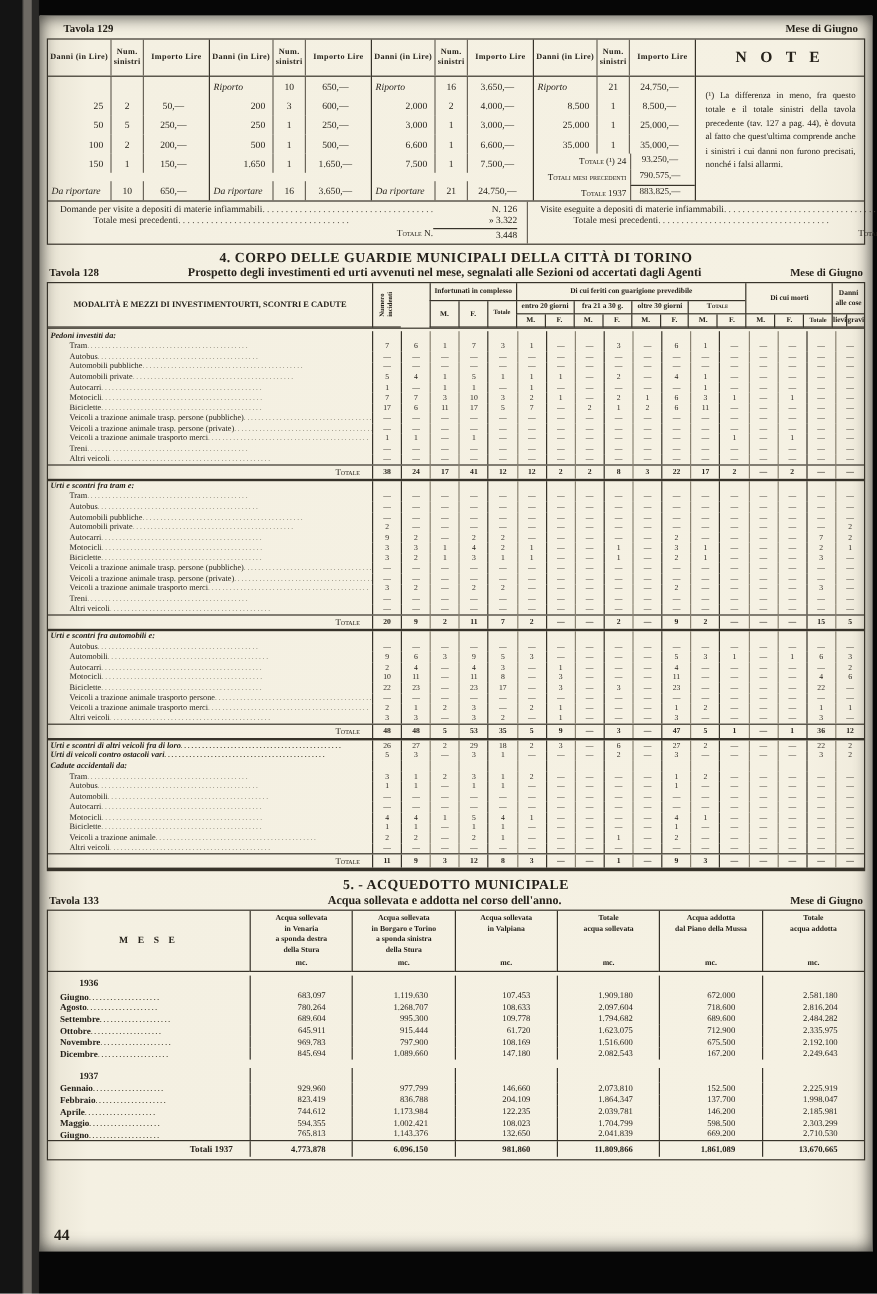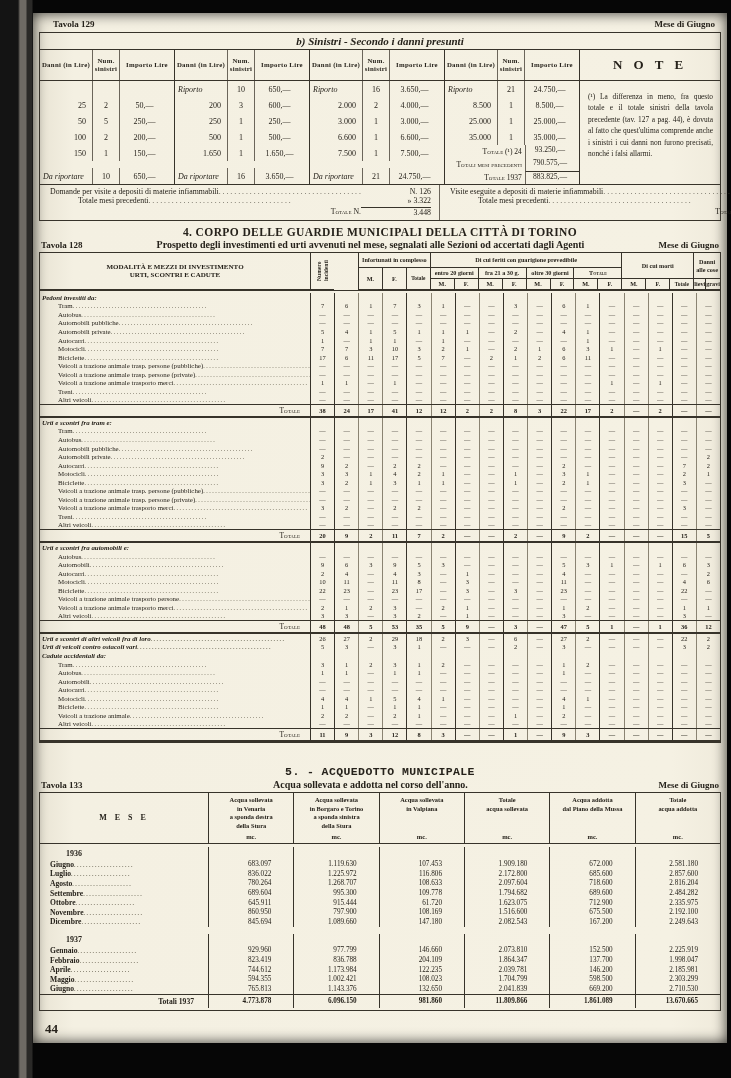--- a/index.html
+++ b/index.html
@@ -74,34 +74,33 @@
   .w-lbl{font-size:7.6px;font-weight:bold;display:flex;align-items:baseline;padding-left:10px;white-space:nowrap;overflow:hidden;}
   .w-lbl .dots{flex:1;overflow:hidden;white-space:nowrap;color:#55503f;font-size:6px;}
   .w-lbl .dots::after{content:" .  .  .  .  .  .  .  .  .  .  .  .  .  .  .  .  .  .  .  .";}
   .w-c{font-size:7.2px;text-align:right;padding-right:22px;align-self:stretch;display:flex;align-items:center;justify-content:flex-end;border-left:1px solid #37332a;}
   .w-year{height:12px;}
   .w-year .w-lbl{font-size:8px;padding-left:26px;}
   .w-gap{height:7px;}
   .w-totali{border-top:1.2px solid #37332a;height:13px;font-weight:bold;}
   .w-totali .w-lbl{justify-content:flex-end;padding-right:14px;}
   .page-num{position:absolute;left:12px;bottom:6px;font-weight:bold;font-size:13px;}
-  .mt6{margin-top:22px;font-family:Liberation Mono, monospace;}
+  .mt6{margin-top:6px;}
 </style>
 </head>
 <body>
 
 <div class="sheet">
 
   <div class="pg-head">
     <span>Tavola 129</span>
     <span>Mese di Giugno</span>
   </div>
 
   <div class="box">
-    <div class="sin-title">b) Sinistri - Secondo i danni presunti</div>
     <div class="sin-flex">
       <div id="sin-groups" class="sin-flex" style="flex:1;">
           <div class="sin-group">
             <div class="sin-hrow">
               <div class="sin-h" style="width: 52px;">Danni (in Lire)</div>
               <div class="sin-h sn">Num. sinistri</div>
               <div class="sin-h" style="flex: 1 1 0%;">Importo Lire</div>
             </div>
             <div class="sin-row">
               <div class="sd"></div>
@@ -291,21 +290,21 @@
   </div>
 
   <div class="g-title">4. CORPO DELLE GUARDIE MUNICIPALI DELLA CITTÀ DI TORINO</div>
   <div class="sub-row">
     <span class="s">Tavola 128</span>
     <span class="c">Prospetto degli investimenti ed urti avvenuti nel mese, segnalati alle Sezioni od accertati dagli Agenti</span>
     <span class="s">Mese di Giugno</span>
   </div>
   <div class="box">
     <div class="g-grid" style="grid-template-rows:15px 11px 11px;">
-      <div class="gh noleft" style="grid-row:1/4;flex-direction:column;font-size:7px;">
+      <div class="gh noleft" style="grid-row:1/4;flex-direction:row;font-size:7px;">
         <span>MODALITÀ E MEZZI DI INVESTIMENTO</span>
         <span>URTI, SCONTRI E CADUTE</span>
       </div>
       <div class="gh" style="grid-row:1/4;">
           <span class="vert">Numero incidenti</span>
         </div>
       <div class="gh" style="grid-column:4/7;">Infortunati in complesso</div>
       <div class="gh" style="grid-column:7/15;">Di cui feriti con guarigione prevedibile</div>
       <div class="gh" style="grid-column:15/18;grid-row:1/3;">Di cui morti</div>
       <div class="gh" style="grid-column:18/19;grid-row:1/3;">Danni alle cose</div>
@@ -1545,32 +1544,20 @@
           </div>
           <div class="w-c">683.097</div>
           <div class="w-c">1.119.630</div>
           <div class="w-c">107.453</div>
           <div class="w-c">1.909.180</div>
           <div class="w-c">672.000</div>
           <div class="w-c">2.581.180</div>
         </div>
         <div class="w-row ">
           <div class="w-lbl">
-            <div class="t">Luglio</div>
-            <div class="dots"></div>
-          </div>
-          <div class="w-c">836.022</div>
-          <div class="w-c">1.225.972</div>
-          <div class="w-c">116.806</div>
-          <div class="w-c">2.172.800</div>
-          <div class="w-c">685.600</div>
-          <div class="w-c">2.857.600</div>
-        </div>
-        <div class="w-row ">
-          <div class="w-lbl">
             <div class="t">Agosto</div>
             <div class="dots"></div>
           </div>
           <div class="w-c">780.264</div>
           <div class="w-c">1.268.707</div>
           <div class="w-c">108.633</div>
           <div class="w-c">2.097.604</div>
           <div class="w-c">718.600</div>
           <div class="w-c">2.816.204</div>
         </div>
@@ -1596,21 +1583,21 @@
           <div class="w-c">61.720</div>
           <div class="w-c">1.623.075</div>
           <div class="w-c">712.900</div>
           <div class="w-c">2.335.975</div>
         </div>
         <div class="w-row ">
           <div class="w-lbl">
             <div class="t">Novembre</div>
             <div class="dots"></div>
           </div>
-          <div class="w-c">860.950</div>
+          <div class="w-c">969.783</div>
           <div class="w-c">797.900</div>
           <div class="w-c">108.169</div>
           <div class="w-c">1.516.600</div>
           <div class="w-c">675.500</div>
           <div class="w-c">2.192.100</div>
         </div>
         <div class="w-row ">
           <div class="w-lbl">
             <div class="t">Dicembre</div>
             <div class="dots"></div>

